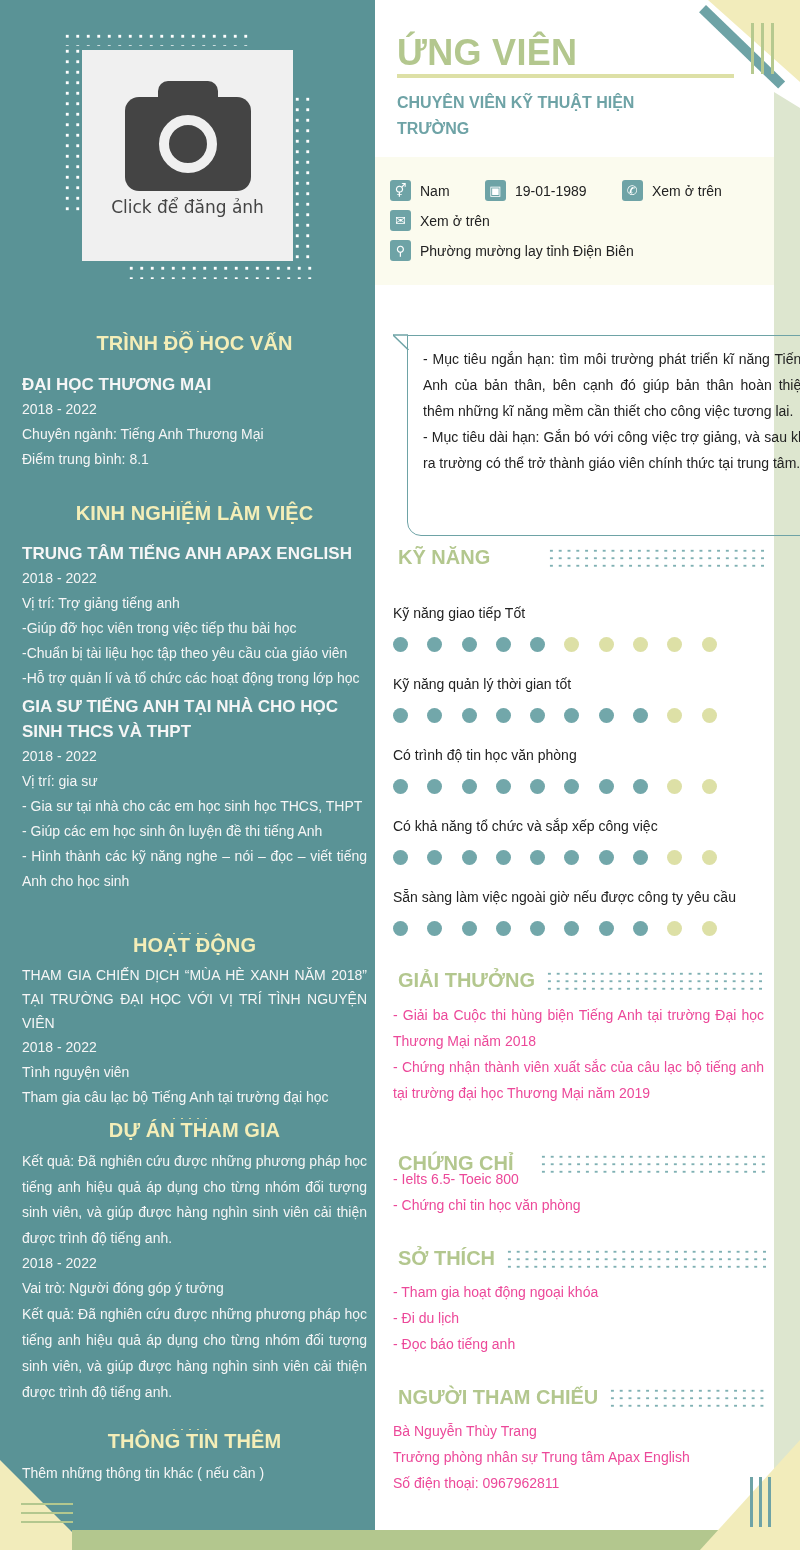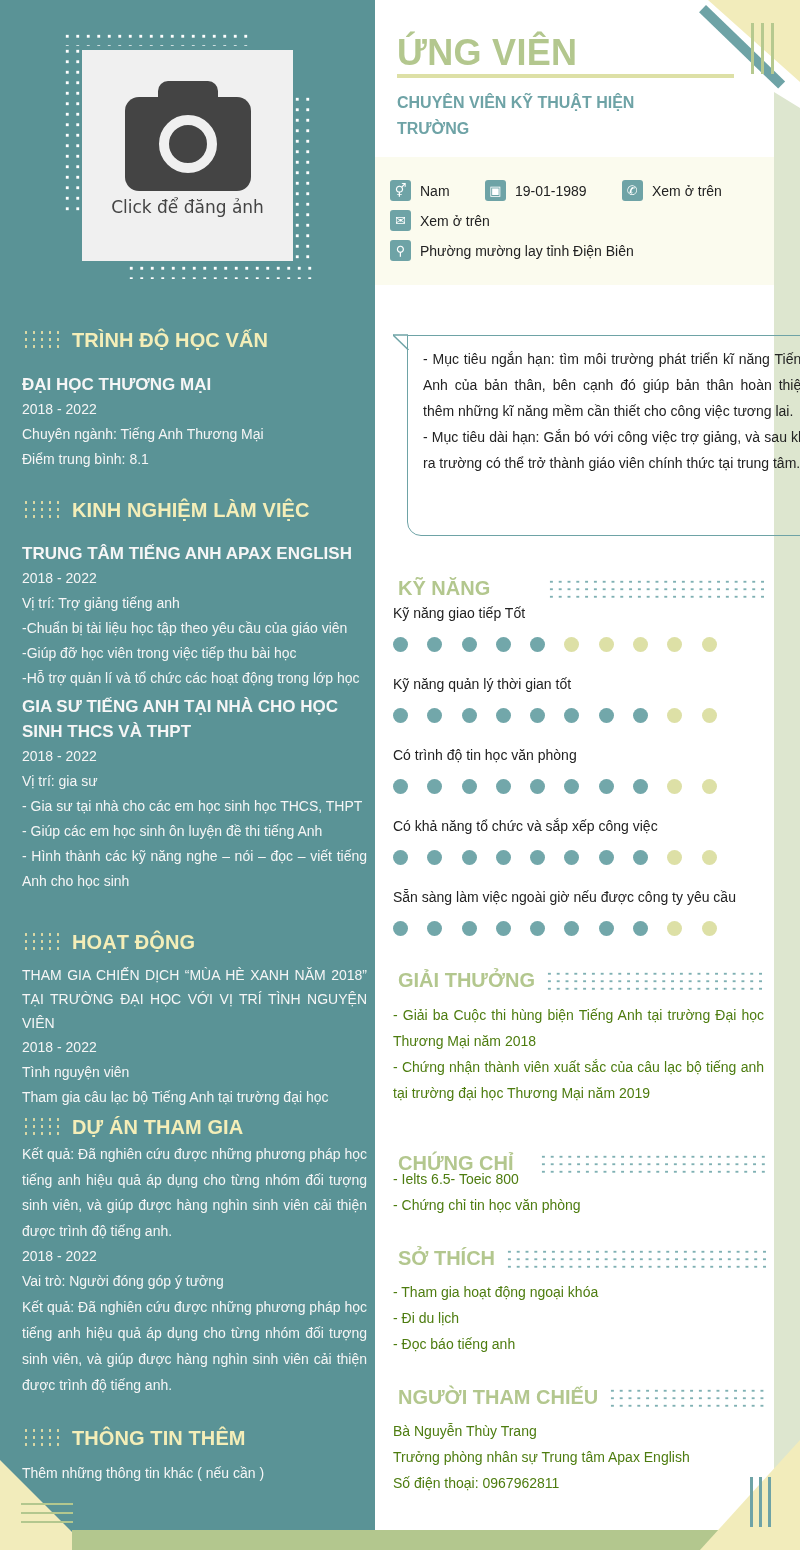--- a/index.html
+++ b/index.html
@@ -18,21 +18,21 @@
     background-image: radial-gradient(circle, #fff 1.6px, transparent 1.9px); background-size: 10.5px 10.5px; }
   .photo { position: absolute; left: 82px; top: 50px; width: 211px; height: 211px; background: #f0f0f0;
     display: flex; flex-direction: column; align-items: center; cursor: pointer; }
   .camera { margin-top: 31px; width: 126px; height: 110px; position: relative; }
   .camera .hump { position: absolute; left: 33px; top: 0; width: 60px; height: 26px; background: #444; border-radius: 10px 10px 0 0; }
   .camera .body { position: absolute; left: 0; top: 16px; width: 126px; height: 94px; background: #444; border-radius: 14px; }
   .camera .lens { position: absolute; left: 34px; top: 34px; width: 58px; height: 58px; border-radius: 50%; border: 10px solid #f0f0f0; background: #444; }
   .photo-label { margin-top: 6px; font-family: "DejaVu Sans", sans-serif; font-size: 17px; color: #444; }
 
   .l-section { position: absolute; left: 22px; width: 345px; color: #fff; }
-  .l-head { display: flex; align-items: flex-start; height: 26px; }
+  .l-head { display: flex; align-items: center; height: 26px; flex-direction: column; }
   .l-head .dots { width: 40px; height: 20px; margin-right: 10px;
     background-image: radial-gradient(circle, #e9e1a8 1.1px, transparent 1.4px); background-size: 8px 7px; opacity: .9; }
   .l-head .title { font-size: 20px; font-weight: bold; color: #f4eeb8; letter-spacing: .1px; }
   .l-body { font-size: 14px; line-height: 25px; color: #f6f6f6; }
   .l-body .b { font-weight: bold; font-size: 17px; }
   .l-body .j { text-align: justify; }
   .tri-yellow-bl2 { position: absolute; left: 0; top: 1460px; width: 90px; height: 90px; background: #f2ecbb;
     clip-path: polygon(0 0, 100% 100%, 0 100%); }
   .lines-bl { position: absolute; left: 21px; top: 1503px; width: 52px; }
   .lines-bl span { display: block; height: 2px; background: #b3c78e; margin-bottom: 7px; }
@@ -58,21 +58,21 @@
 
   .objective { position: absolute; left: 407px; top: 335px; width: 413px; height: 201px; border: 1.5px solid #6ea3a6;
     border-radius: 0 14px 14px 14px; padding: 10px 10px 0 15px; font-size: 14px; line-height: 26px; text-align: justify; color: #222; }
   .objective-tail { position: absolute; left: 393px; top: 334px; width: 16px; height: 16px; }
 
   .r-head { position: absolute; left: 398px; width: 368px; display: flex; align-items: center; height: 28px; }
   .r-head .title { font-size: 20px; font-weight: bold; color: #b3c78e; margin-right: 10px; white-space: nowrap; }
   .r-head .dots { flex: 1; height: 22px;
     background-image: radial-gradient(circle, #7fb0b3 1.1px, transparent 1.4px); background-size: 8.8px 7.5px; background-position: 0 1px; }
 
-  .r-body { position: absolute; left: 393px; width: 371px; font-size: 14px; line-height: 26px; color: #4d7c0f; }
+  .r-body { position: absolute; left: 393px; width: 371px; font-size: 14px; line-height: 26px; color: #ec4899; }
   .r-body .j { text-align: justify; }
 
   .skill { position: absolute; left: 393px; width: 371px; }
   .skill-name { font-size: 14px; line-height: 20px; color: #222; }
   .skill-dots { display: flex; margin-top: 14px; }
   .skill-dots span { width: 15px; height: 15px; border-radius: 50%; margin-right: 19.3px; display: block; }
   .on { background: #72a7aa; }
   .off { background: #dde0a6; }
 
   .bottom-band { position: absolute; left: 72px; top: 1530px; width: 728px; height: 20px; background: #b3c78e; }
@@ -114,22 +114,22 @@
 
   <div class="l-section" style="top:499px;">
     <div class="l-head">
       <div class="dots"></div>
       <div class="title">KINH NGHIỆM LÀM VIỆC</div>
     </div>
     <div class="l-body" style="margin-top:16px;">
       <div class="b">TRUNG TÂM TIẾNG ANH APAX ENGLISH</div>
       <div>2018 - 2022</div>
       <div>Vị trí: Trợ giảng tiếng anh</div>
+      <div>-Giúp đỡ học viên trong việc tiếp thu bài học</div>
       <div>-Chuẩn bị tài liệu học tập theo yêu cầu của giáo viên</div>
-      <div>-Giúp đỡ học viên trong việc tiếp thu bài học</div>
       <div>-Hỗ trợ quản lí và tổ chức các hoạt động trong lớp học</div>
       <div class="b" style="margin-top:3px;">GIA SƯ TIẾNG ANH TẠI NHÀ CHO HỌC SINH THCS VÀ THPT</div>
       <div>2018 - 2022</div>
       <div>Vị trí: gia sư</div>
       <div>- Gia sư tại nhà cho các em học sinh học THCS, THPT</div>
       <div>- Giúp các em học sinh ôn luyện đề thi tiếng Anh</div>
       <div class="j">- Hình thành các kỹ năng nghe – nói – đọc – viết tiếng Anh cho học sinh</div>
     </div>
   </div>
 
@@ -144,21 +144,21 @@
       <div>Tình nguyện viên</div>
       <div>Tham gia câu lạc bộ Tiếng Anh tại trường đại học</div>
     </div>
   </div>
 
   <div class="l-section" style="top:1116px;">
     <div class="l-head">
       <div class="dots"></div>
       <div class="title">DỰ ÁN THAM GIA</div>
     </div>
-    <div class="l-body" style="">
+    <div class="l-body" style="margin-top:7px;">
       <div class="j" style="line-height:25.5px;">Kết quả: Đã nghiên cứu được những phương pháp học tiếng anh hiệu quả áp dụng cho từng nhóm đối tượng sinh viên, và giúp được hàng nghìn sinh viên cải thiện được trình độ tiếng anh.</div>
       <div>2018 - 2022</div>
       <div>Vai trò: Người đóng góp ý tưởng</div>
       <div class="j" style="line-height:26px;">Kết quả: Đã nghiên cứu được những phương pháp học tiếng anh hiệu quả áp dụng cho từng nhóm đối tượng sinh viên, và giúp được hàng nghìn sinh viên cải thiện được trình độ tiếng anh.</div>
     </div>
   </div>
 
   <div class="l-section" style="top:1427px;">
     <div class="l-head">
       <div class="dots"></div>
@@ -215,21 +215,21 @@
 
 <svg class="objective-tail" viewBox="0 0 16 16">
   <polyline points="0,1 15,1" stroke="#6ea3a6" stroke-width="1.5" fill="none"></polyline>
   <polyline points="0,1 15.5,16" stroke="#6ea3a6" stroke-width="1.5" fill="none"></polyline>
 </svg>
 <div class="objective">
   <div>- Mục tiêu ngắn hạn: tìm môi trường phát triển kĩ năng Tiếng Anh của bản thân, bên cạnh đó giúp bản thân hoàn thiện thêm những kĩ năng mềm cần thiết cho công việc tương lai.</div>
   <div>- Mục tiêu dài hạn: Gắn bó với công việc trợ giảng, và sau khi ra trường có thể trở thành giáo viên chính thức tại trung tâm.</div>
 </div>
 
-<div class="r-head" style="top:574px;gap:47px;">
+<div class="r-head" style="top:543px;gap:47px;">
   <span class="title">KỸ NĂNG</span>
   <span class="dots"></span>
 </div>
 <div id="skills-container">
     <div class="skill" style="top: 603px;">
       <div class="skill-name">Kỹ năng giao tiếp Tốt</div>
       <div class="skill-dots">
         <span class="on"></span>
         <span class="on"></span>
         <span class="on"></span>

